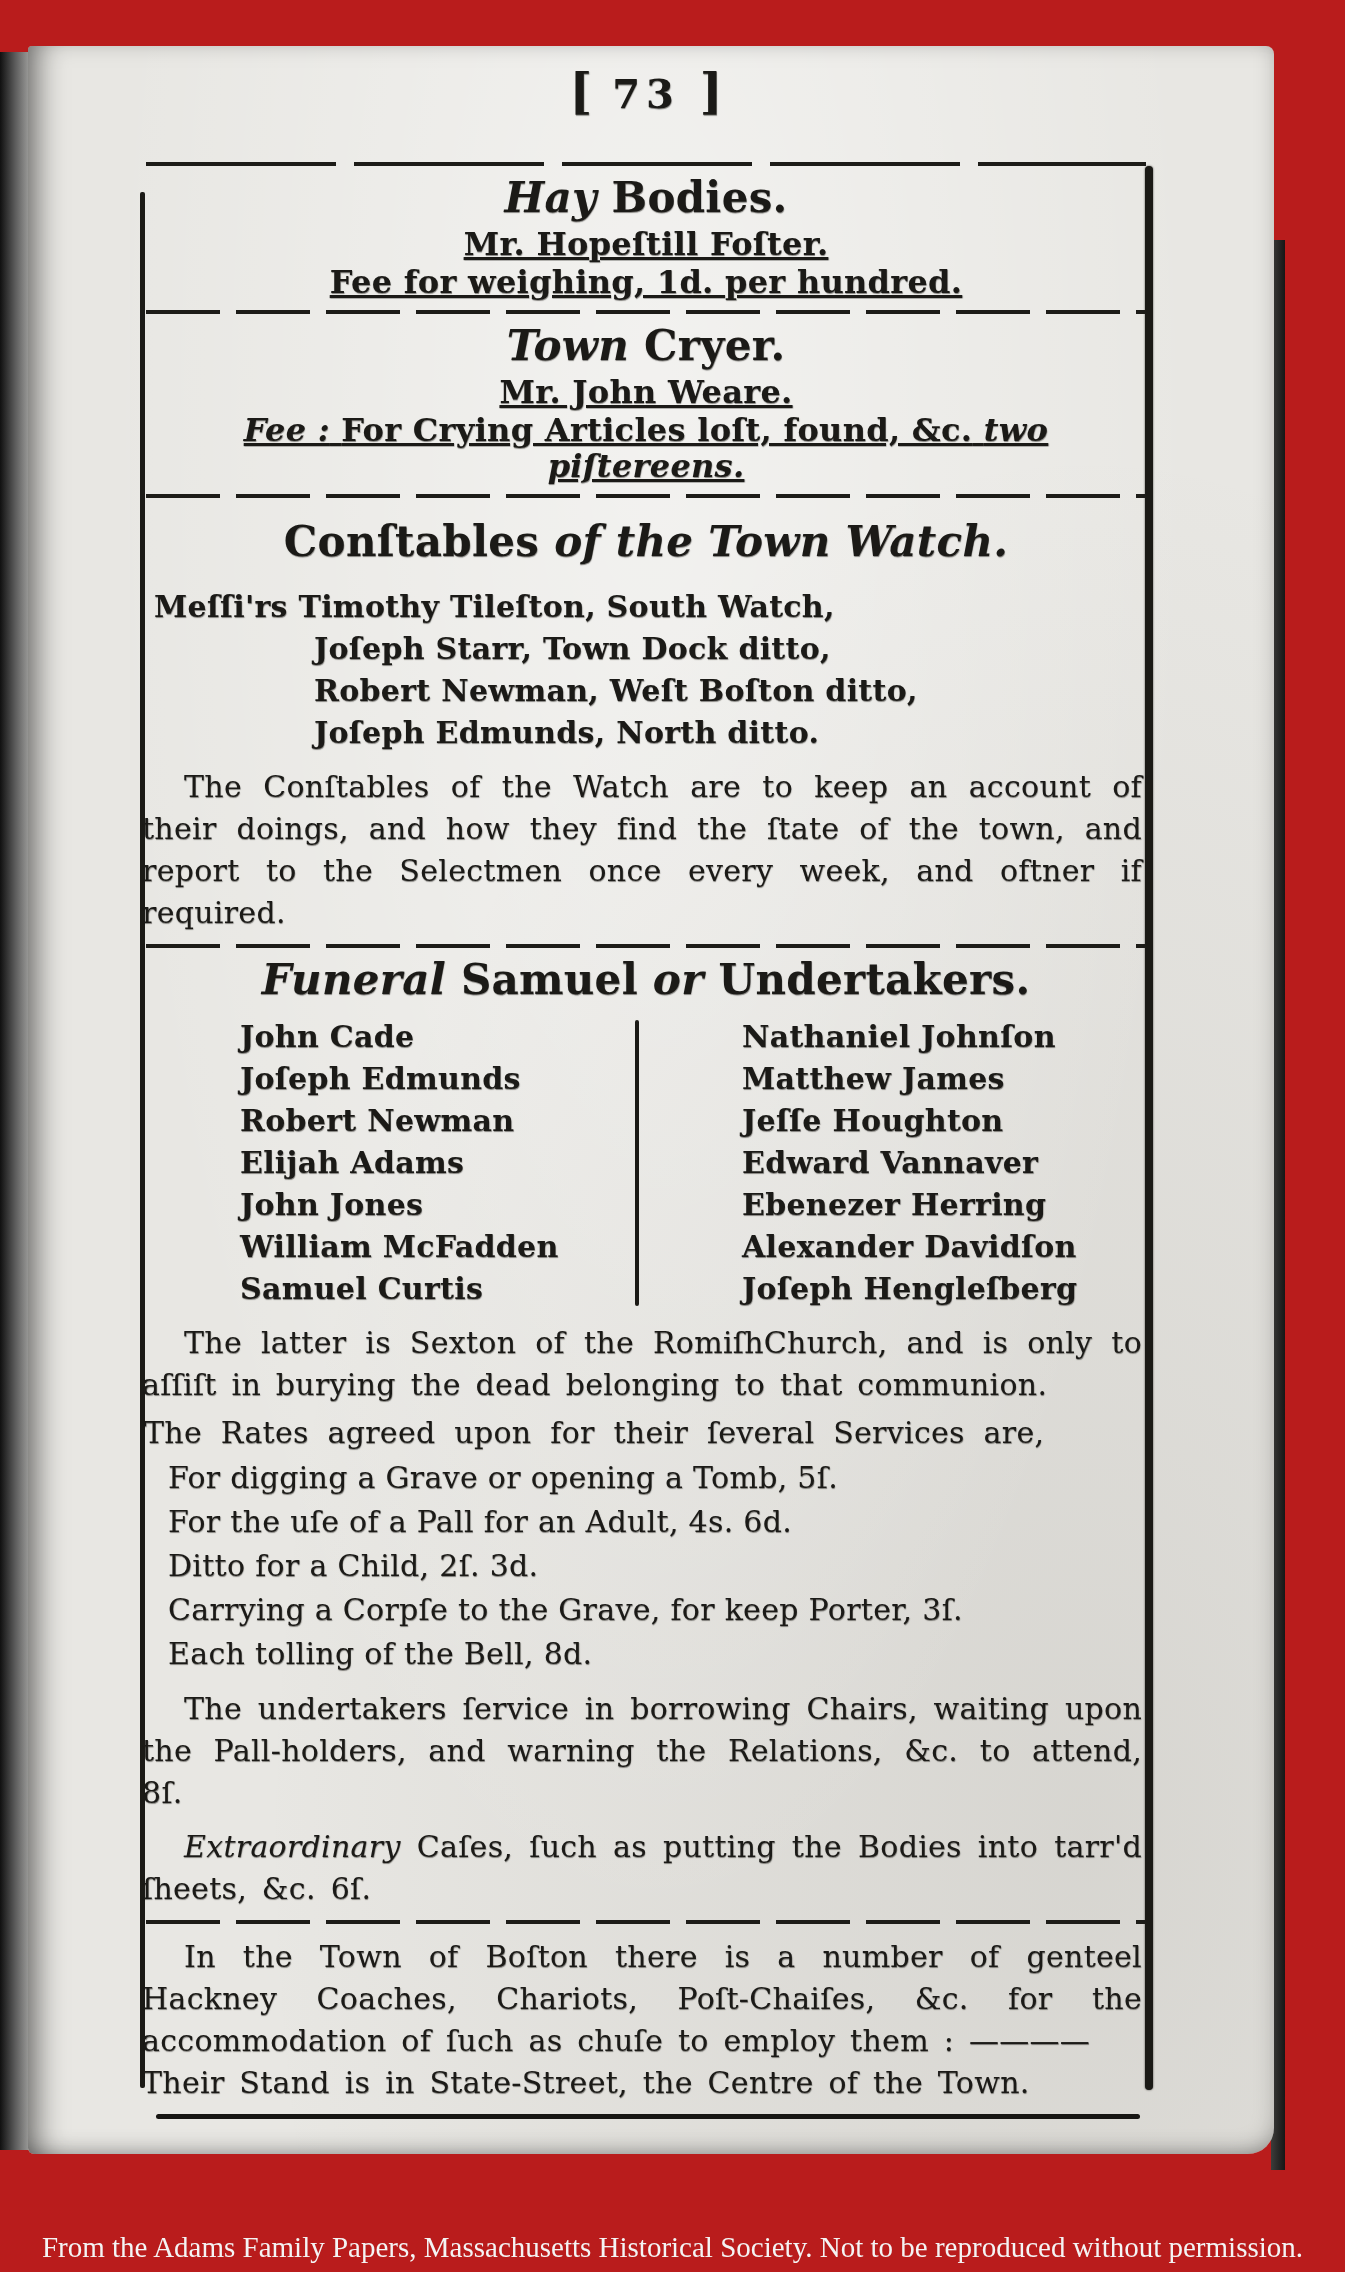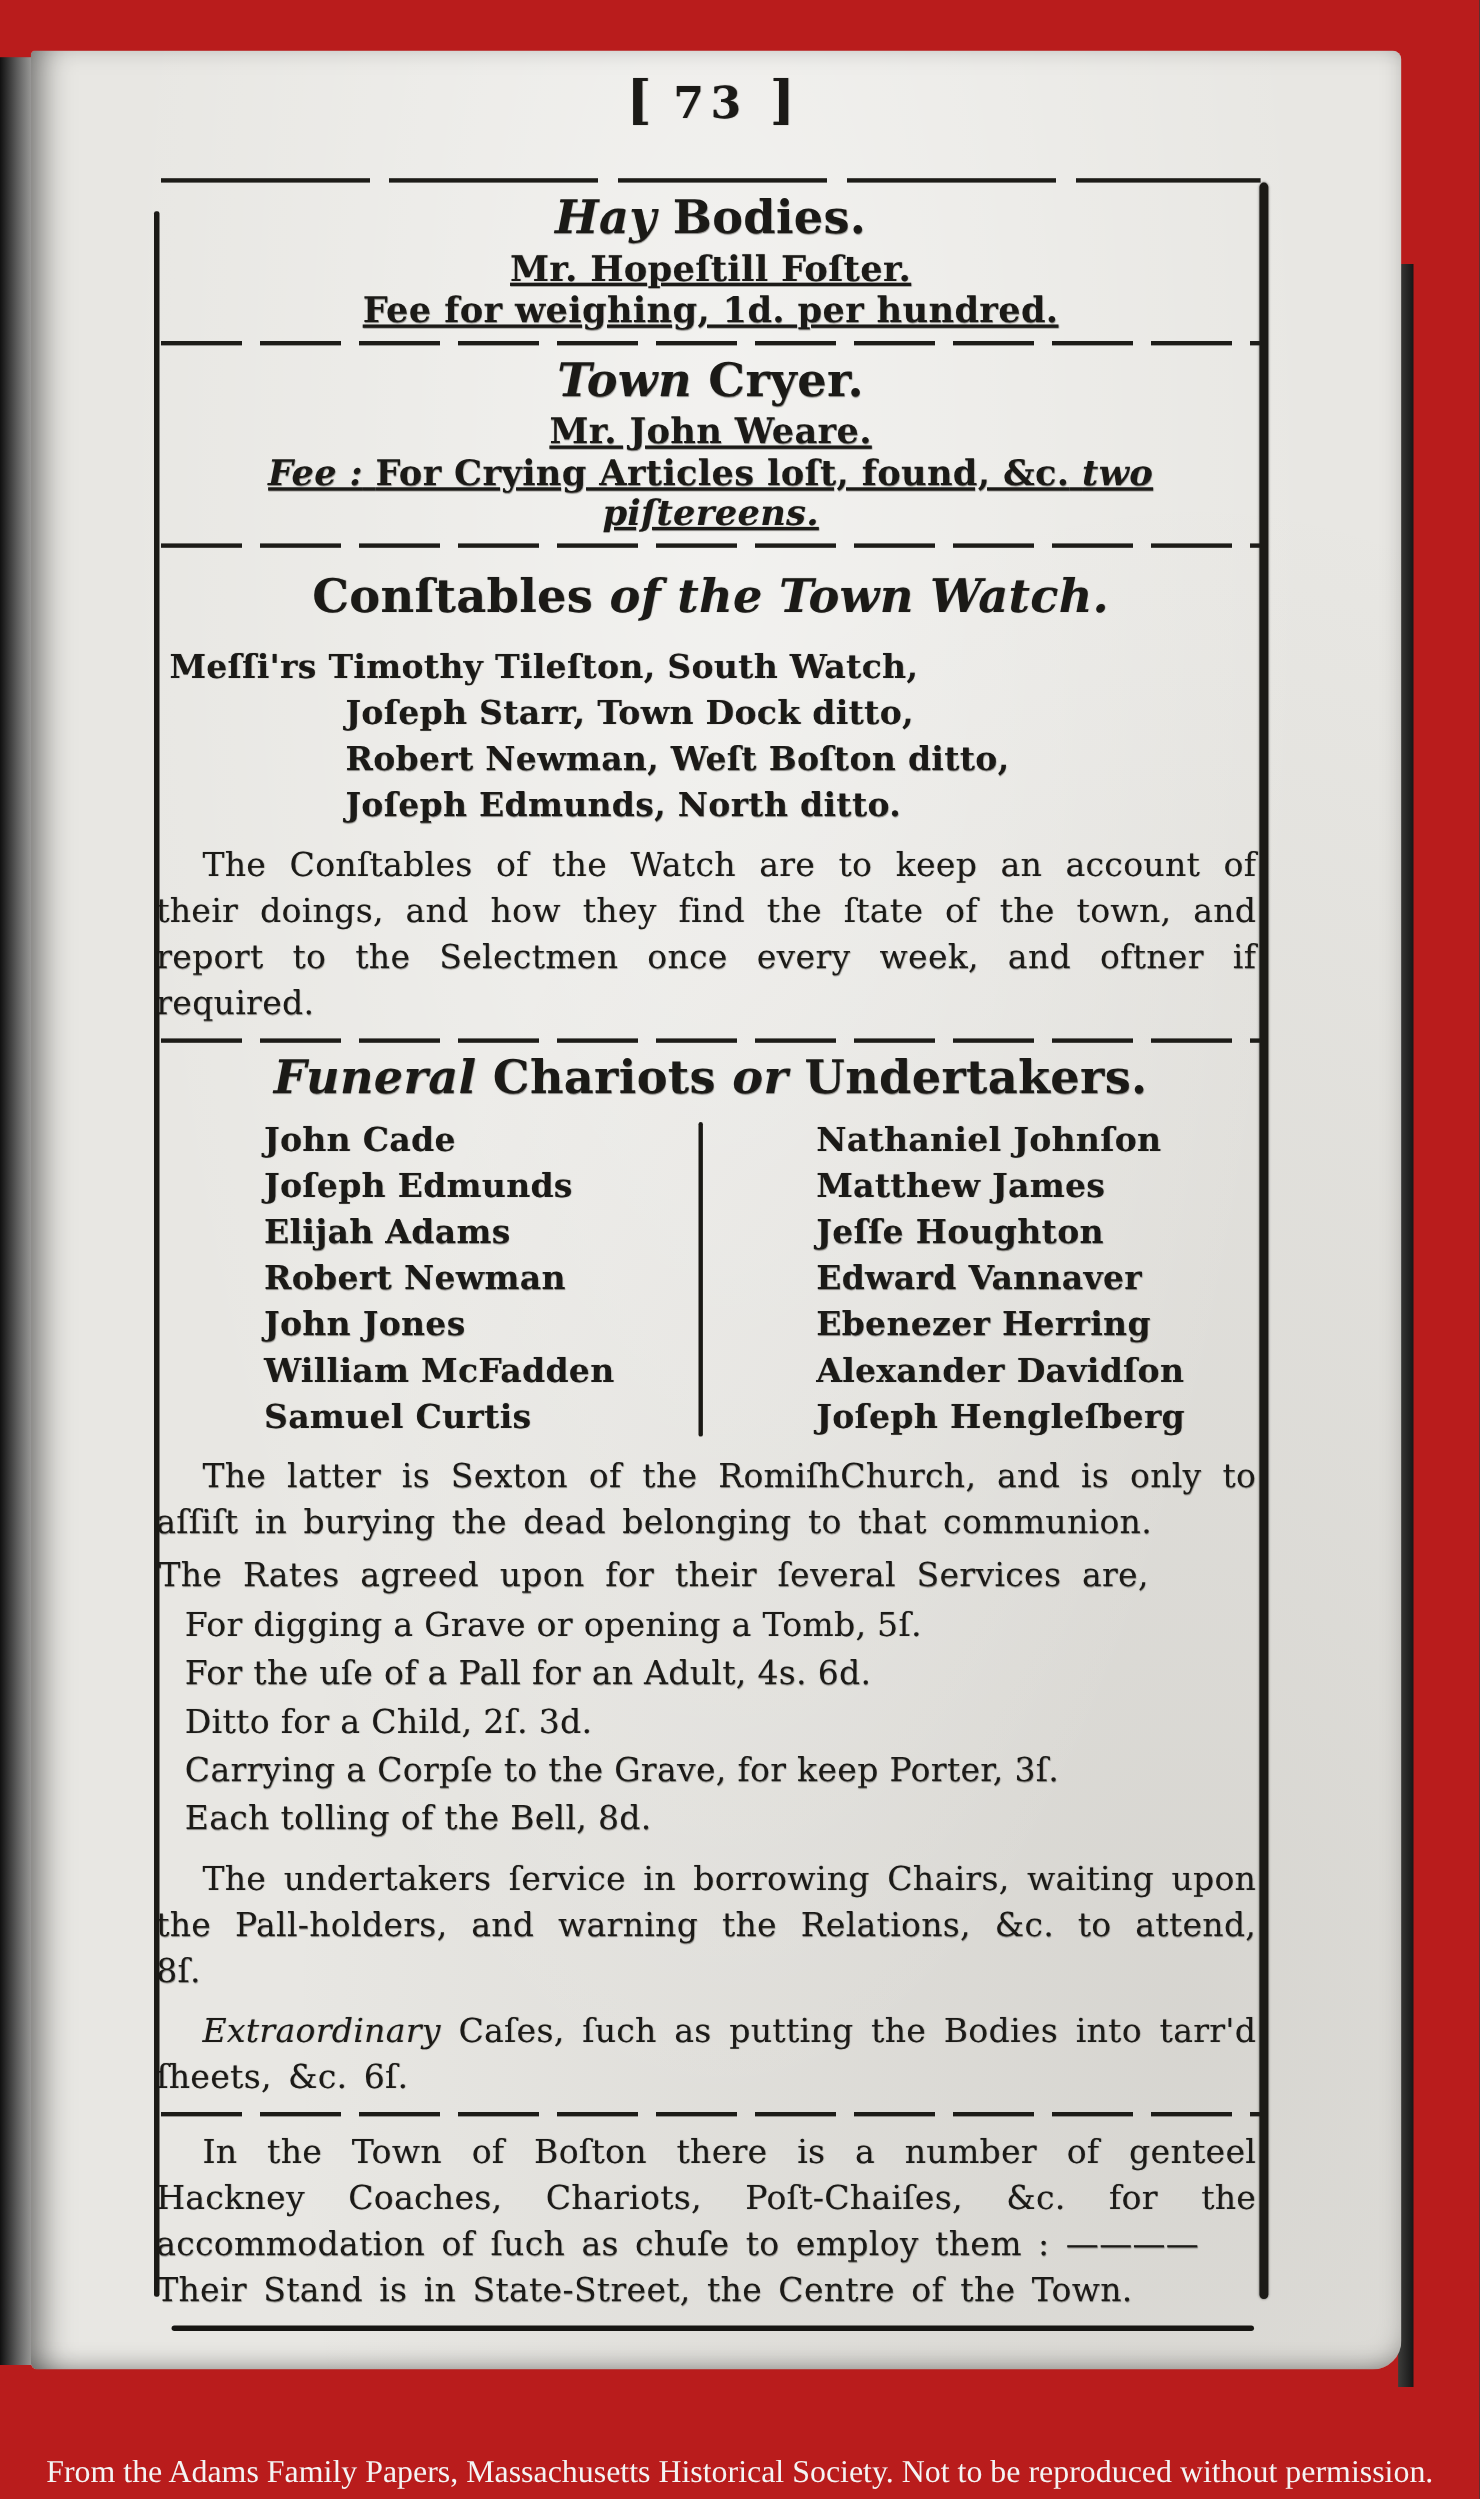--- a/index.html
+++ b/index.html
@@ -148,31 +148,31 @@
           <div class="member">Joſeph Edmunds, North ditto.</div>
         </div>
         <div class="para">The Conſtables of the Watch are to keep an account of their doings, and how they find the ſtate of the town, and report to the Selectmen once every week, and oftner if required.</div>
       </div>
 
       <div class="hrule"></div>
 
       <div>
         <div class="sec-title">
           <span class="it">Funeral</span>
-          <span>Chariots</span>
+          <span>Samuel</span>
           <span class="it">or</span>
           <span>Undertakers.</span>
         </div>
 
         <div class="names-row">
           <div class="names-left">
             <div>John Cade</div>
             <div>Joſeph Edmunds</div>
+            <div>Robert Newman</div>
             <div>Elijah Adams</div>
-            <div>Robert Newman</div>
             <div>John Jones</div>
             <div>William McFadden</div>
             <div>Samuel Curtis</div>
           </div>
           <div class="names-divider"></div>
           <div class="names-right">
             <div>Nathaniel Johnſon</div>
             <div>Matthew James</div>
             <div>Jeſſe Houghton</div>
             <div>Edward Vannaver</div>

